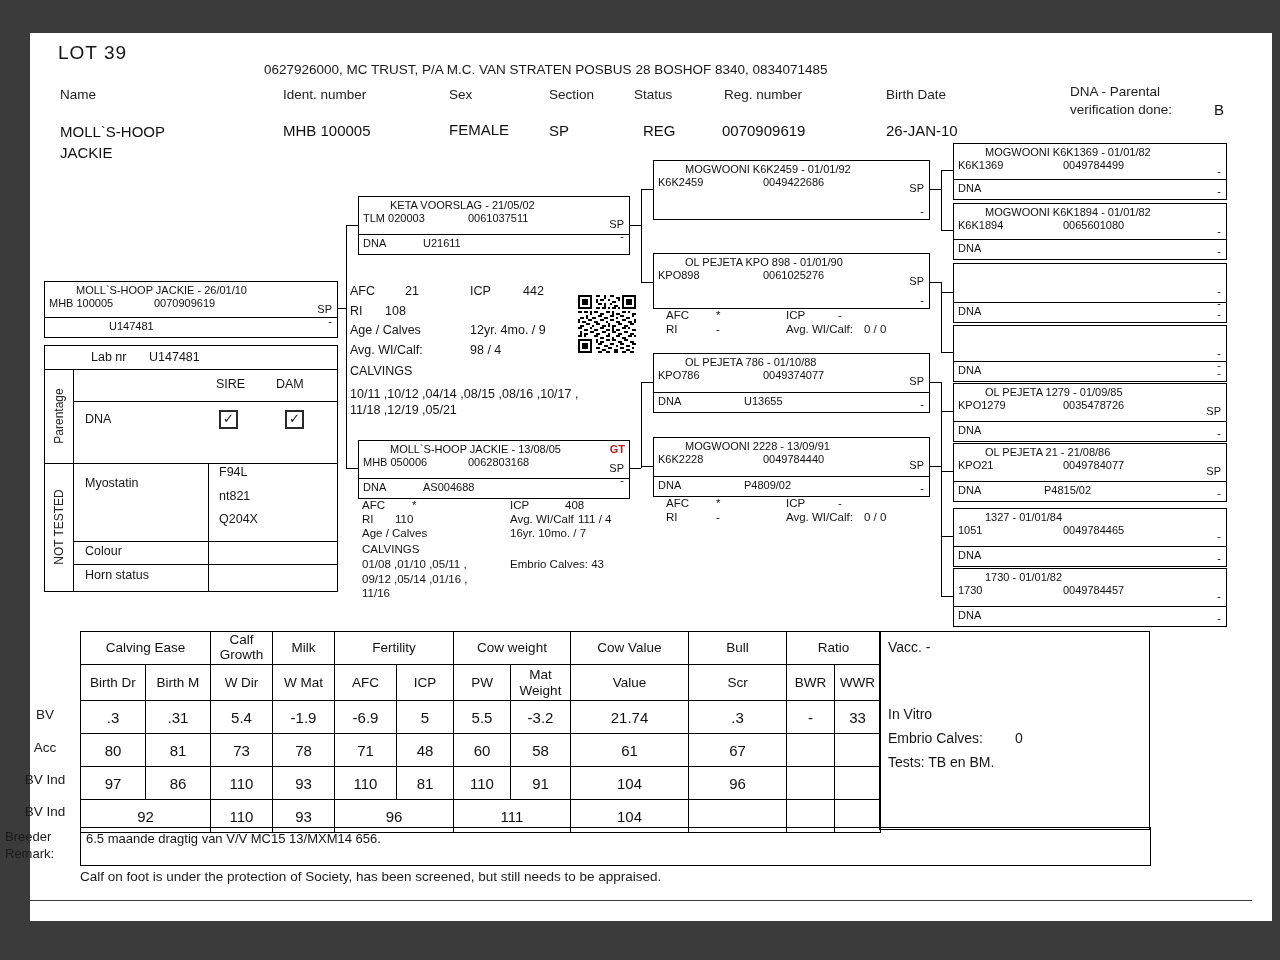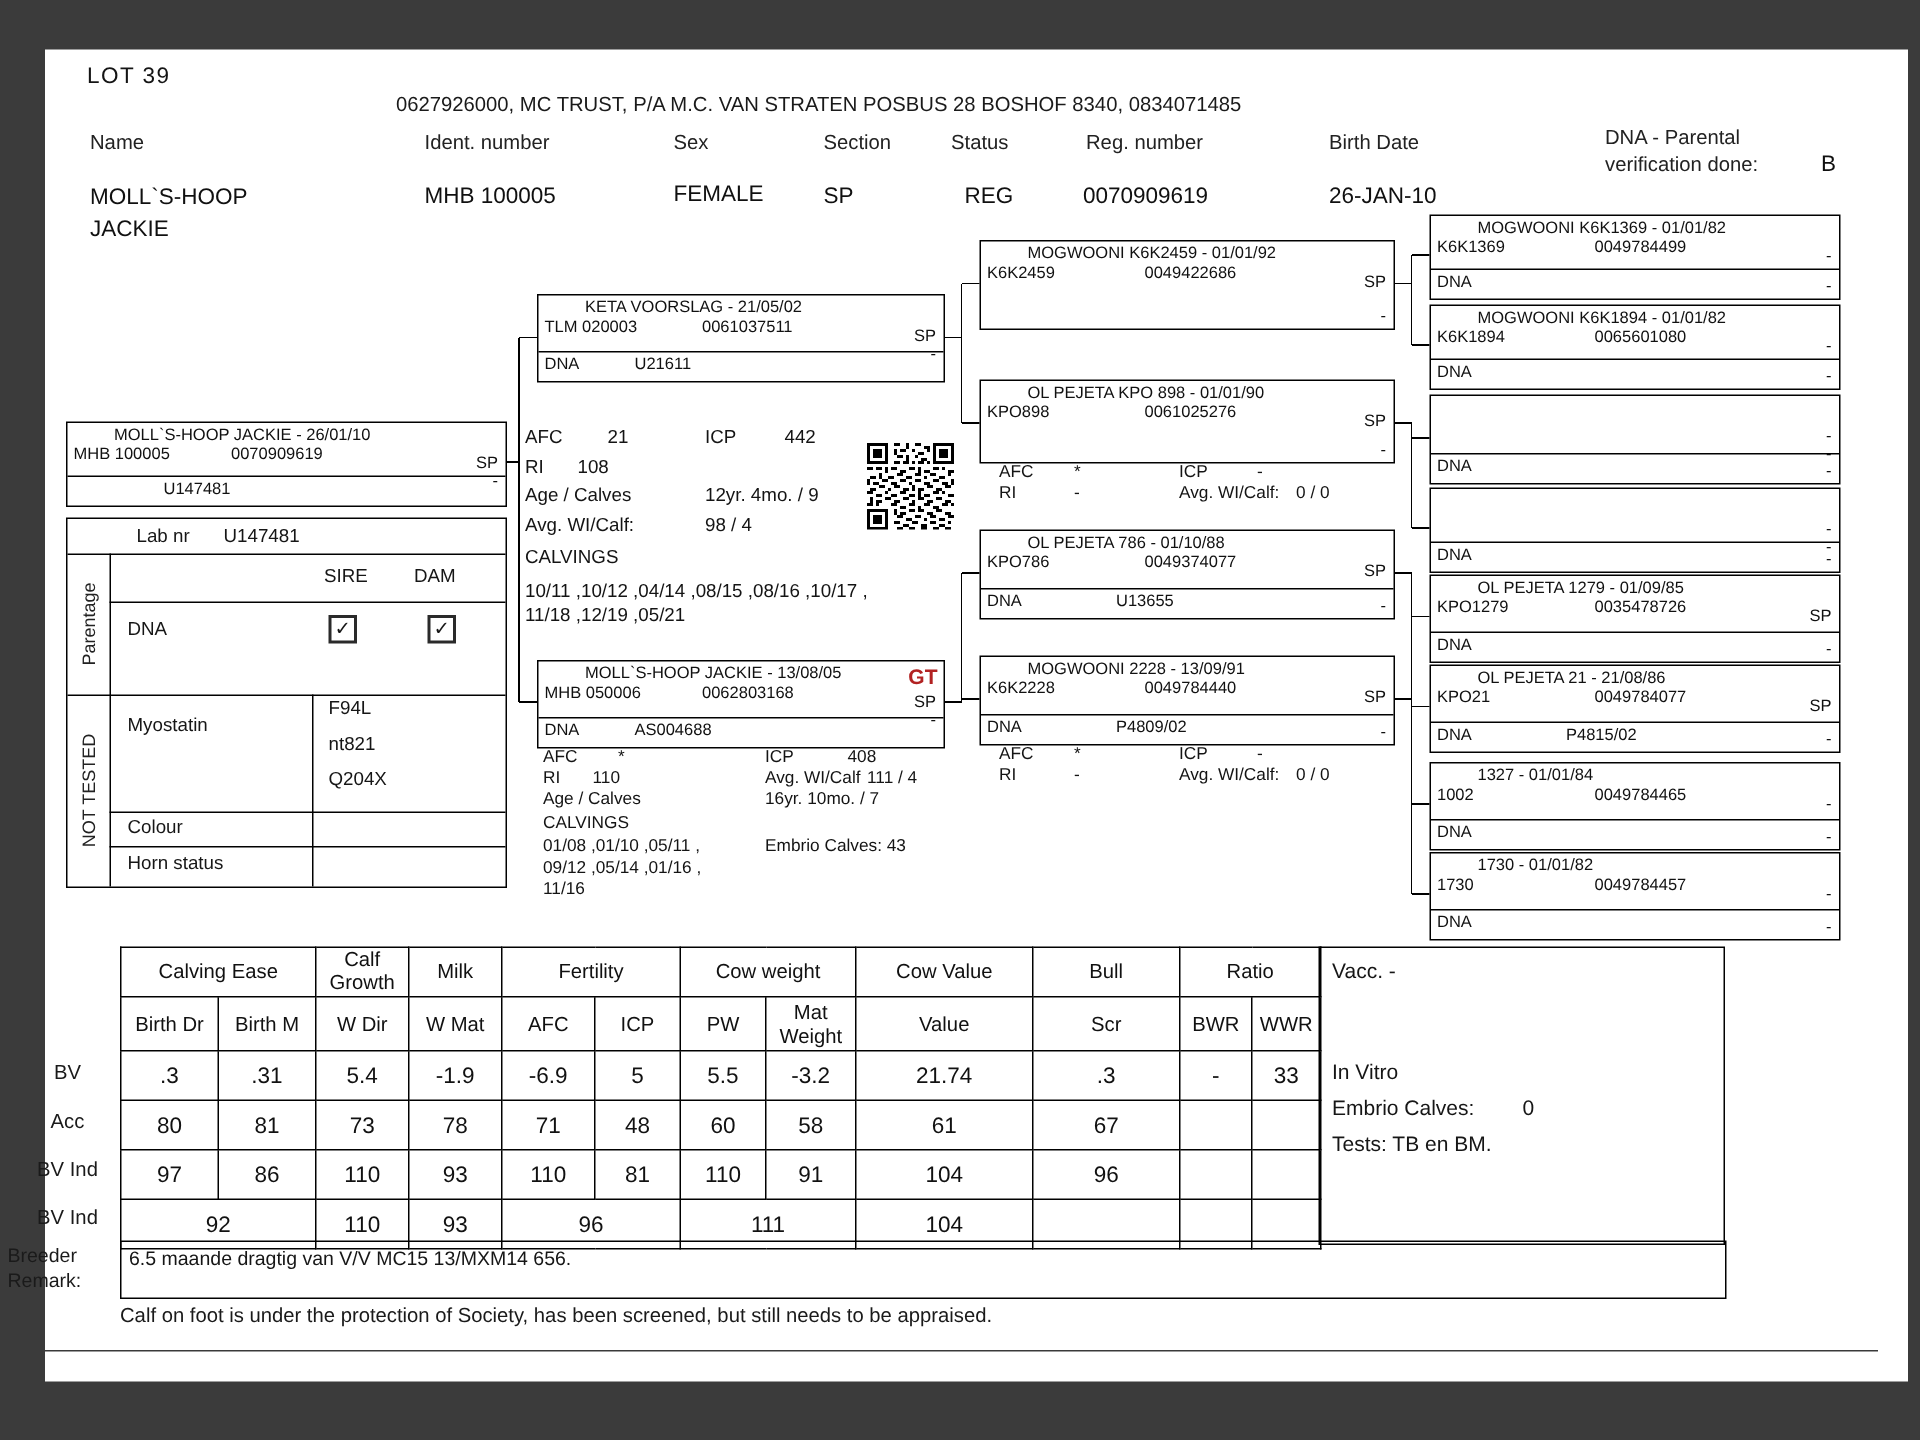--- a/index.html
+++ b/index.html
@@ -1,38 +1,38 @@
 <!DOCTYPE html>
 <html><head>
 <meta charset="utf-8">
 <style>
   html,body{margin:0;padding:0;}
   body{width:1280px;height:960px;background:#3b3b3b;font-family:"Liberation Sans",sans-serif;color:#161616;}
   .canvas{position:relative;width:1280px;height:960px;background:#3b3b3b;overflow:hidden;}
   .page{position:absolute;left:30px;top:33px;width:1242px;height:888px;background:#ffffff;}
 
   
-  .lot{position:absolute;left:58px;top:42px;font-size:15px;letter-spacing:1px;color:#141414;}
+  .lot{position:absolute;left:58px;top:42px;font-size:19px;letter-spacing:1px;color:#141414;}
   .contact{position:absolute;left:264px;top:62px;font-size:13.5px;color:#1a1a1a;}
   .hlab{position:absolute;font-size:13.5px;color:#222;}
   .hval{position:absolute;font-size:15px;color:#101010;}
   .name-val{width:150px;line-height:21px;}
 
   
   .pbox{position:absolute;border:1px solid #000;background:#fff;font-size:11px;color:#111;}
   .pb-name{position:absolute;left:4px;top:2px;white-space:nowrap;margin-left:27px;}
   .pb-ids{position:absolute;left:4px;top:15px;white-space:nowrap;}
   .pb-id{display:inline-block;width:105px;}
   .pb-sp{position:absolute;right:5px;top:21px;}
   .pb-dash2{position:absolute;right:5px;top:33px;}
   .pb-dna{position:absolute;left:0;right:0;bottom:0;height:17px;border-top:1px solid #000;padding:2px 4px 0;}
   .pb-dna-label{display:inline-block;width:86px;}
   .pb-dna-label.w60{width:60px;}
   .pb-dnadash{position:absolute;right:5px;bottom:2px;}
-  .pb-logo{position:absolute;right:4px;top:2px;font-size:14px;font-weight:bold;color:#b22222;}
+  .pb-logo{position:absolute;right:4px;top:2px;font-size:11px;font-weight:bold;color:#b22222;}
   .connectors{position:absolute;left:0;top:0;pointer-events:none;}
 
   
   .qr{position:absolute;left:578px;top:295px;width:58px;height:58px;}
 
   
   .panel{position:absolute;left:44px;top:345px;width:292px;height:245px;border:1px solid #000;font-size:12.5px;}
   .panel .t{position:absolute;white-space:nowrap;}
   .pl-hline{position:absolute;height:1px;background:#000;}
   .pl-vline{position:absolute;width:1px;background:#000;}
@@ -205,21 +205,21 @@
     <div class="pb-name">OL PEJETA 21 - 21/08/86</div>
     <div class="pb-ids"><span class="pb-id">KPO21</span><span>0049784077</span></div>
     <div class="pb-sp">SP</div>
     <div class="pb-dash2"></div>
     <div class="pb-dna"><span class="pb-dna-label">DNA</span><span>P4815/02</span></div>
     <div class="pb-dnadash">-</div>
   </div>
 
   <div class="pbox" style="left:953px;top:508px;width:272px;height:57px">
     <div class="pb-name">1327 - 01/01/84</div>
-    <div class="pb-ids"><span class="pb-id">1002</span><span>0049784465</span></div>
+    <div class="pb-ids"><span class="pb-id">1051</span><span>0049784465</span></div>
     <div class="pb-sp">-</div>
     <div class="pb-dash2"></div>
     <div class="pb-dna"><span class="pb-dna-label">DNA</span><span></span></div>
     <div class="pb-dnadash">-</div>
   </div>
 
   <div class="pbox" style="left:953px;top:568px;width:272px;height:57px">
     <div class="pb-name">1730 - 01/01/82</div>
     <div class="pb-ids"><span class="pb-id">1730</span><span>0049784457</span></div>
     <div class="pb-sp">-</div>

